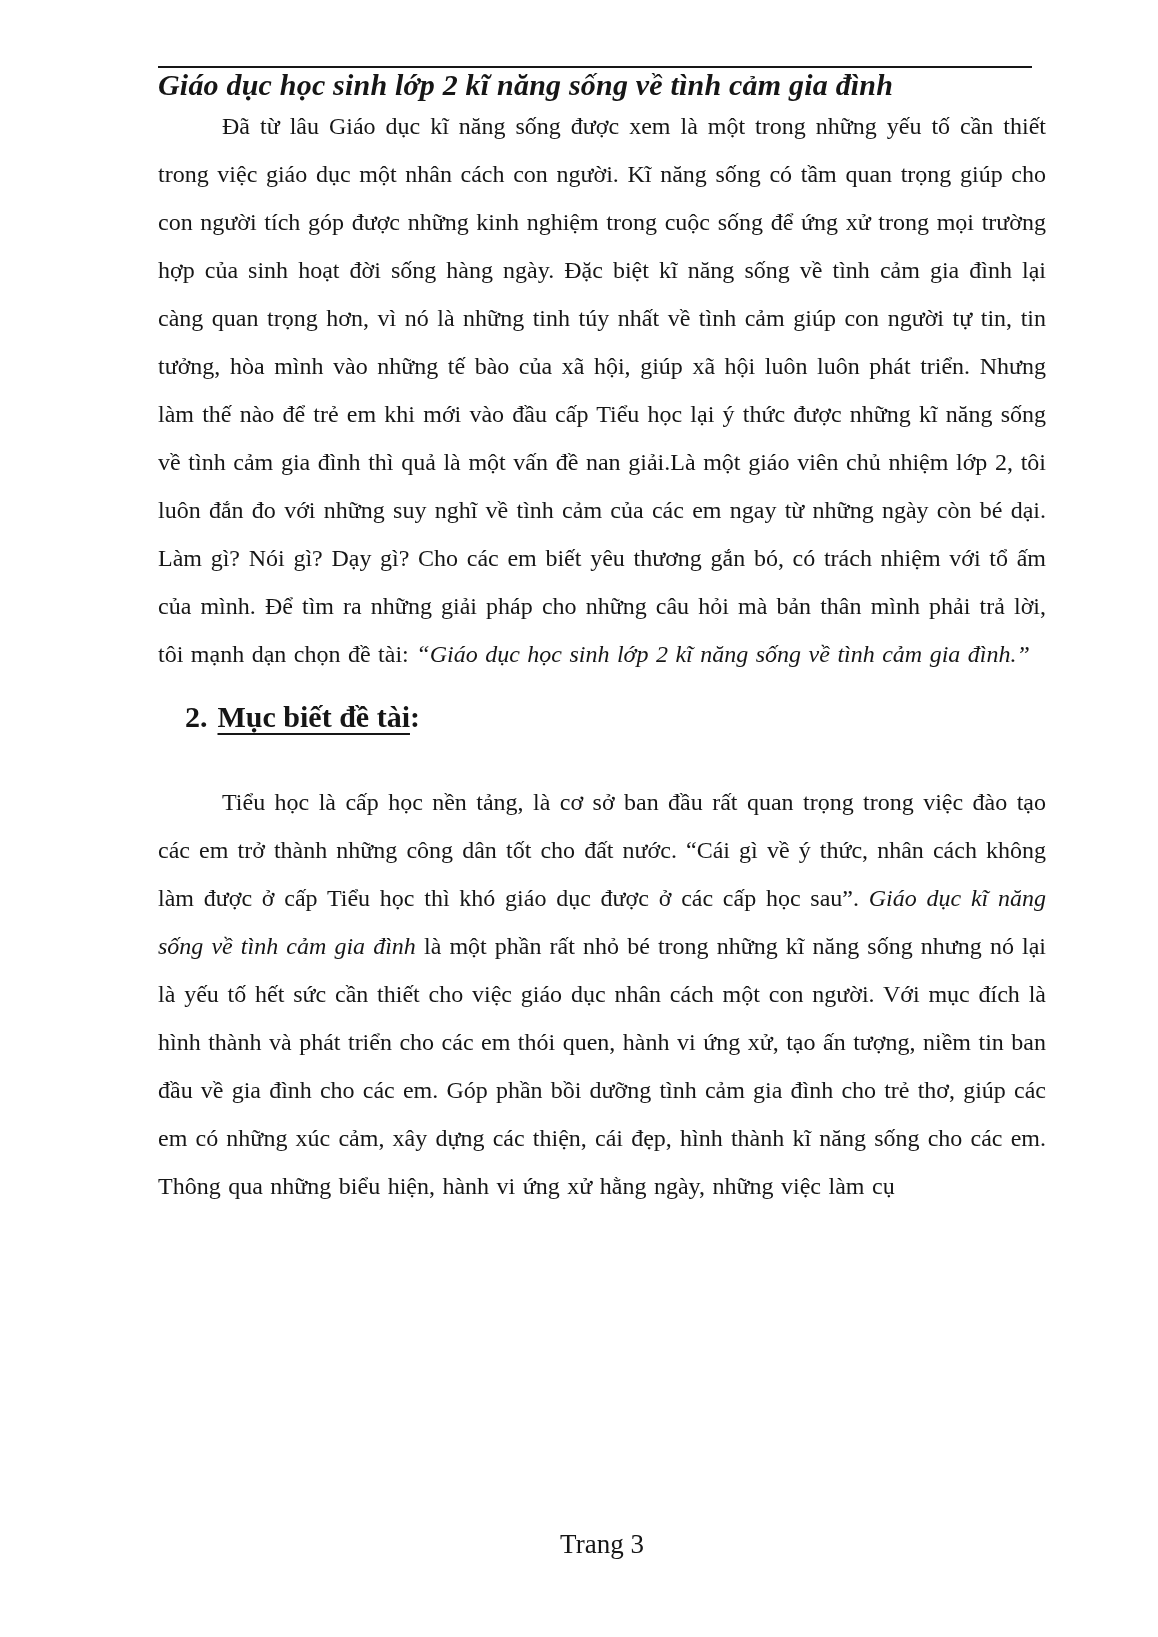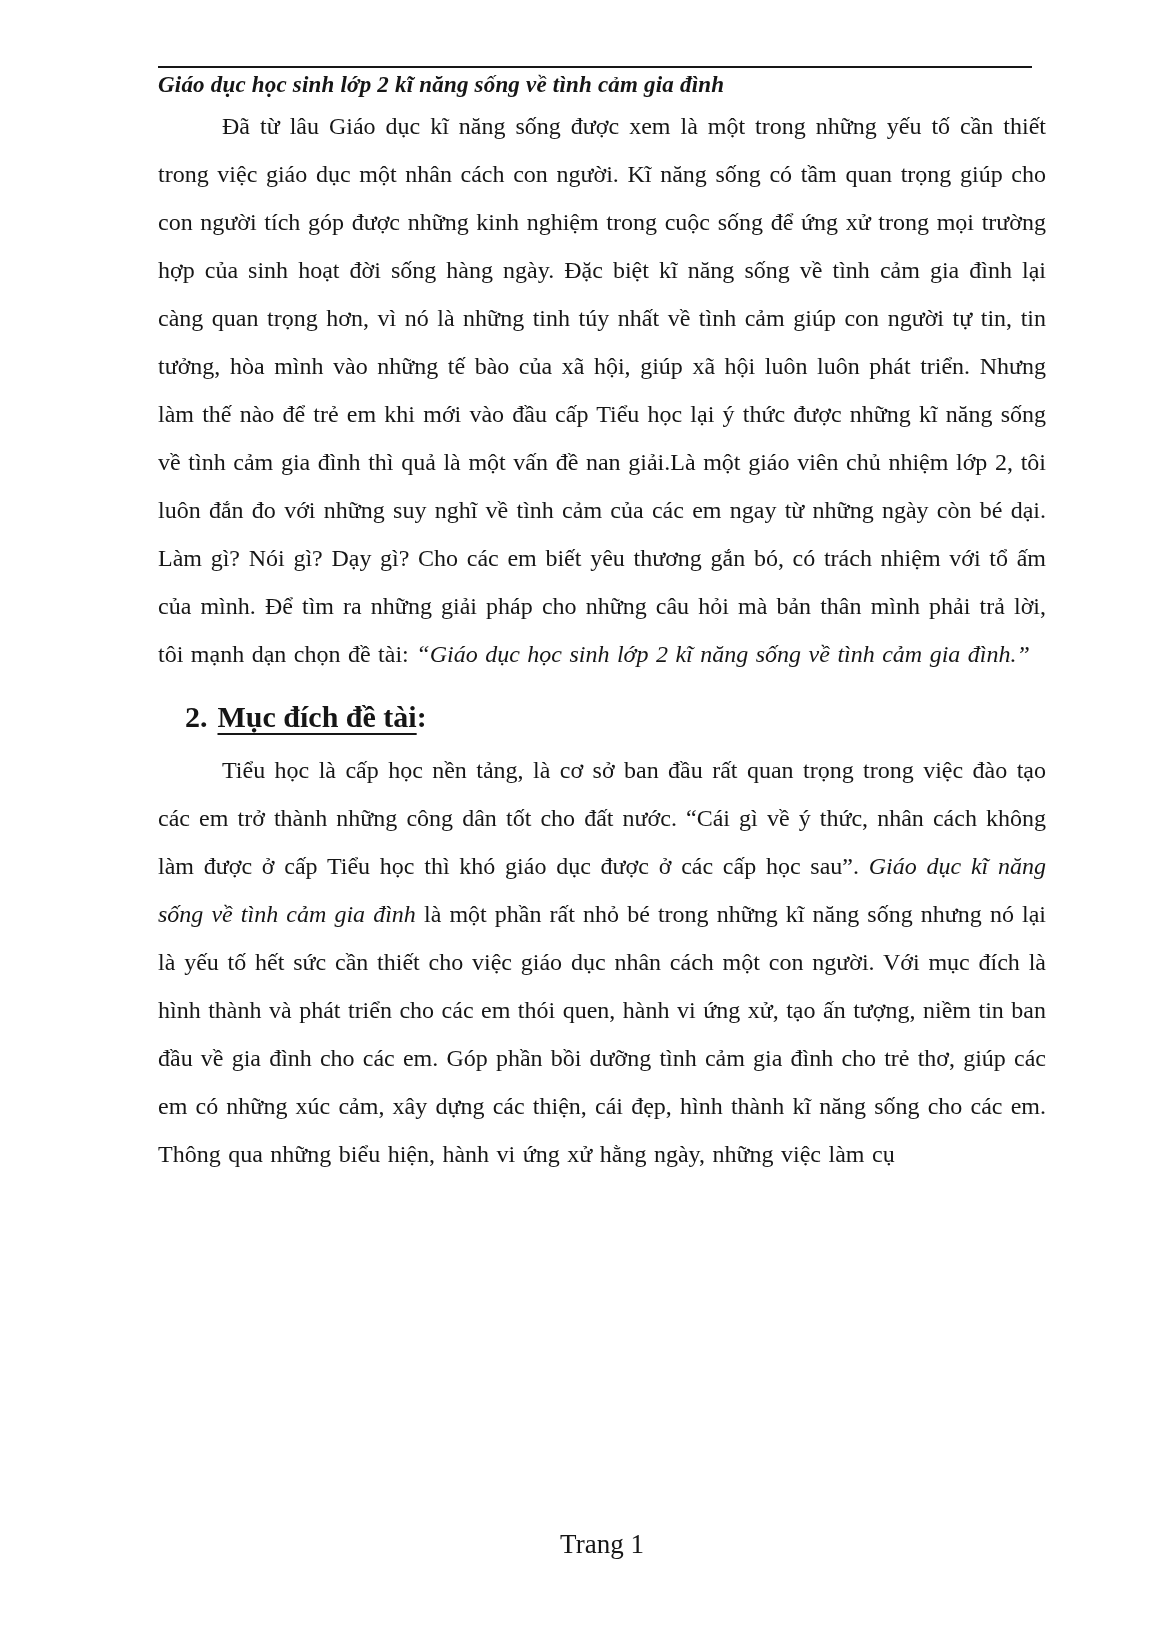--- a/index.html
+++ b/index.html
@@ -19,21 +19,21 @@
     font-family: "Liberation Serif", "DejaVu Serif", serif;
     color: #161616;
     overflow: hidden;
   }
   .header-rule {
     border-top: 2px solid #161616;
     margin-right: 14px;
     height: 0;
   }
   .running-title {
-    font-size: 23px;
+    font-size: 30px;
     line-height: 34px;
     font-weight: bold;
     font-style: italic;
     letter-spacing: 0.2px;
   }
   .heading {
     font-weight: bold;
     font-size: 30px;
     line-height: 42px;
     white-space: nowrap;
@@ -48,21 +48,21 @@
     text-underline-offset: 6px;
   }
   .body-para {
     margin: 0;
     font-size: 24px;
     line-height: 48px;
     text-align: justify;
     text-indent: 64px;
     word-spacing: 1.5px;
   }
-  .para-2 { margin-top: 8px; }
+  .para-2 { margin-top: 40px; }
   .body-para .it { font-style: italic; }
   .page-footer {
     position: absolute;
     left: 158px;
     right: 112px;
     top: 1524px;
     text-align: center;
     font-size: 27px;
     line-height: 40px;
   }
@@ -73,19 +73,19 @@
 <div class="page">
 
   <div class="header-rule"></div>
 
   <div class="running-title">Giáo dục học sinh lớp 2 kĩ năng sống về tình cảm gia đình</div>
 
 
 
   <p class="body-para para-1"><span>Đã từ lâu Giáo dục kĩ năng sống được xem là một trong những yếu tố cần thiết trong việc giáo dục một nhân cách con người. Kĩ năng sống có tầm quan trọng giúp cho con người tích góp được những kinh nghiệm trong cuộc sống để ứng xử trong mọi trường hợp của sinh hoạt đời sống hàng ngày. Đặc biệt kĩ năng sống về tình cảm gia đình lại càng quan trọng hơn, vì nó là những tinh túy nhất về tình cảm giúp con người tự tin, tin tưởng, hòa mình vào những tế bào của xã hội, giúp xã hội luôn luôn phát triển. Nhưng làm thế nào để trẻ em khi mới vào đầu cấp Tiểu học lại ý thức được những kĩ năng sống về tình cảm gia đình thì quả là một vấn đề nan giải.Là một giáo viên chủ nhiệm lớp 2, tôi luôn đắn đo với những suy nghĩ về tình cảm của các em ngay từ những ngày còn bé dại. Làm gì? Nói gì? Dạy gì? Cho các em biết yêu thương gắn bó, có trách nhiệm với tổ ấm của mình. Để tìm ra những giải pháp cho những câu hỏi mà bản thân mình phải trả lời, tôi mạnh dạn chọn đề tài: </span><span class="it">“Giáo dục học sinh lớp 2 kĩ năng sống về tình cảm gia đình.”</span></p>
 
-  <div class="heading heading-sub2"><span class="num">2.</span><span class="u">Mục đích đề tài</span><span>:</span></div>
+  <div class="heading heading-sub2"><span class="num">2.</span><span class="u">Mục biết đề tài</span><span>:</span></div>
 
   <p class="body-para para-2"><span>Tiểu học là cấp học nền tảng, là cơ sở ban đầu rất quan trọng trong việc đào tạo các em trở thành những công dân tốt cho đất nước. “Cái gì về ý thức, nhân cách không làm được ở cấp Tiểu học thì khó giáo dục được ở các cấp học sau”. </span><span class="it">Giáo dục kĩ năng sống về tình cảm gia đình</span><span> là một phần rất nhỏ bé trong những kĩ năng sống nhưng nó lại là yếu tố hết sức cần thiết cho việc giáo dục nhân cách một con người. Với mục đích là hình thành và phát triển cho các em thói quen, hành vi ứng xử, tạo ấn tượng, niềm tin ban đầu về gia đình cho các em. Góp phần bồi dưỡng tình cảm gia đình cho trẻ thơ, giúp các em có những xúc cảm, xây dựng các thiện, cái đẹp, hình thành kĩ năng sống cho các em. Thông qua những biểu hiện, hành vi ứng xử hằng ngày, những việc làm cụ</span></p>
 
-  <div class="page-footer">Trang 1</div>
+  <div class="page-footer">Trang 3</div>
 
 </div>
 
 </body></html>

